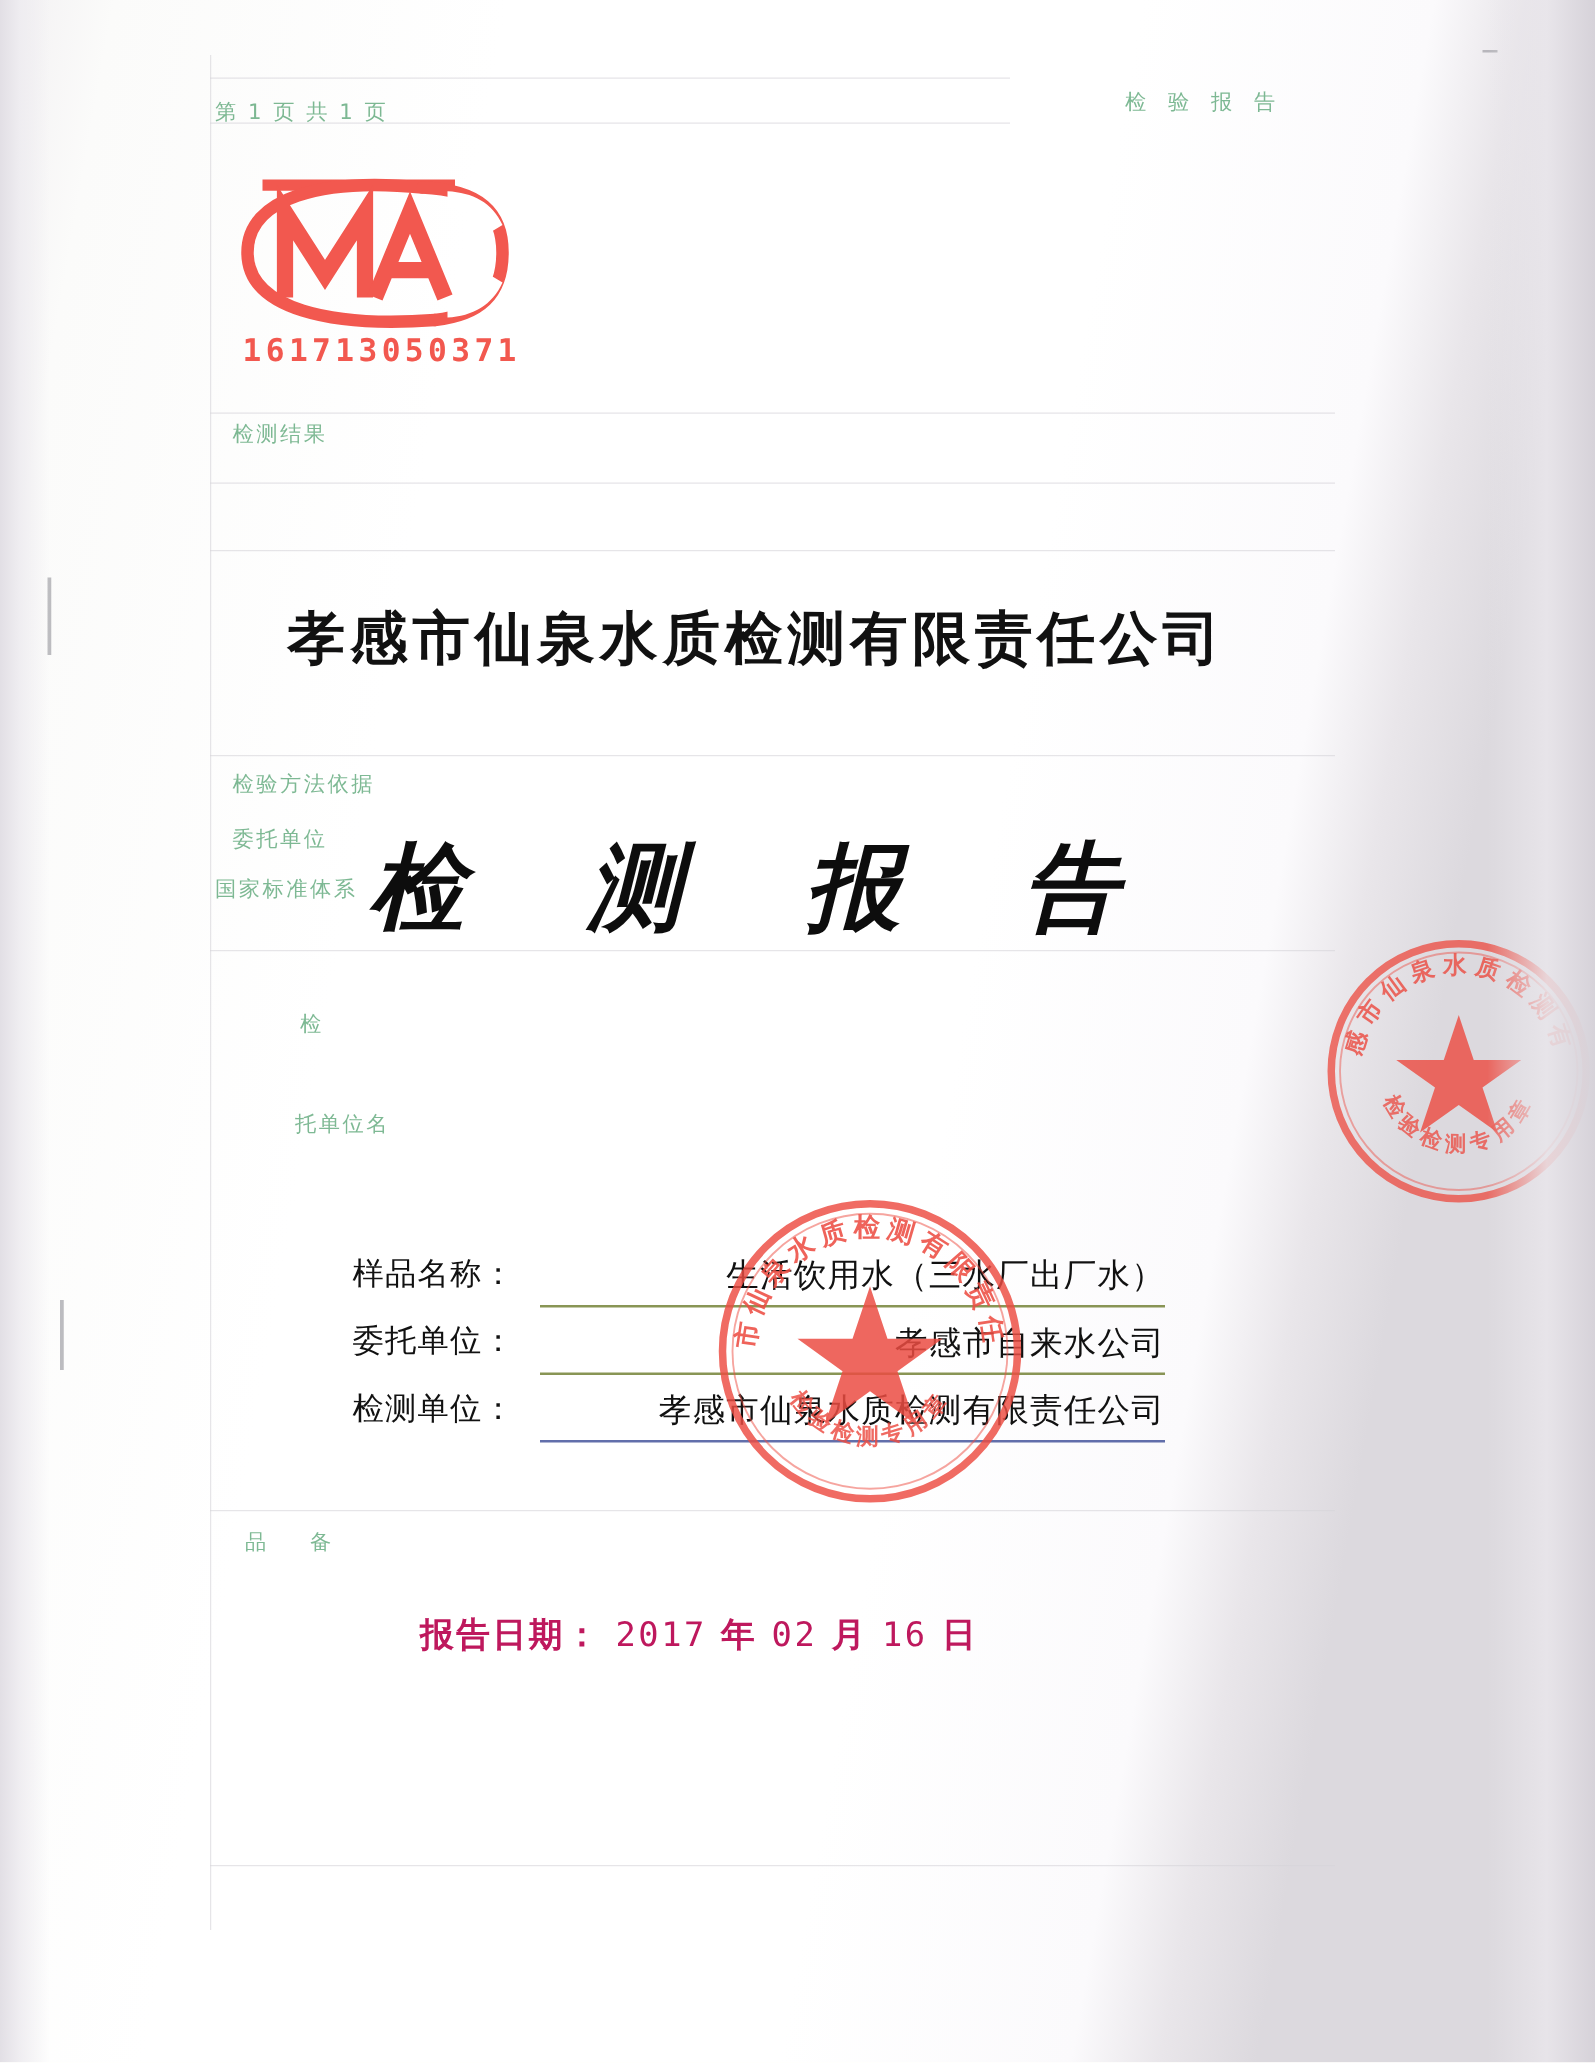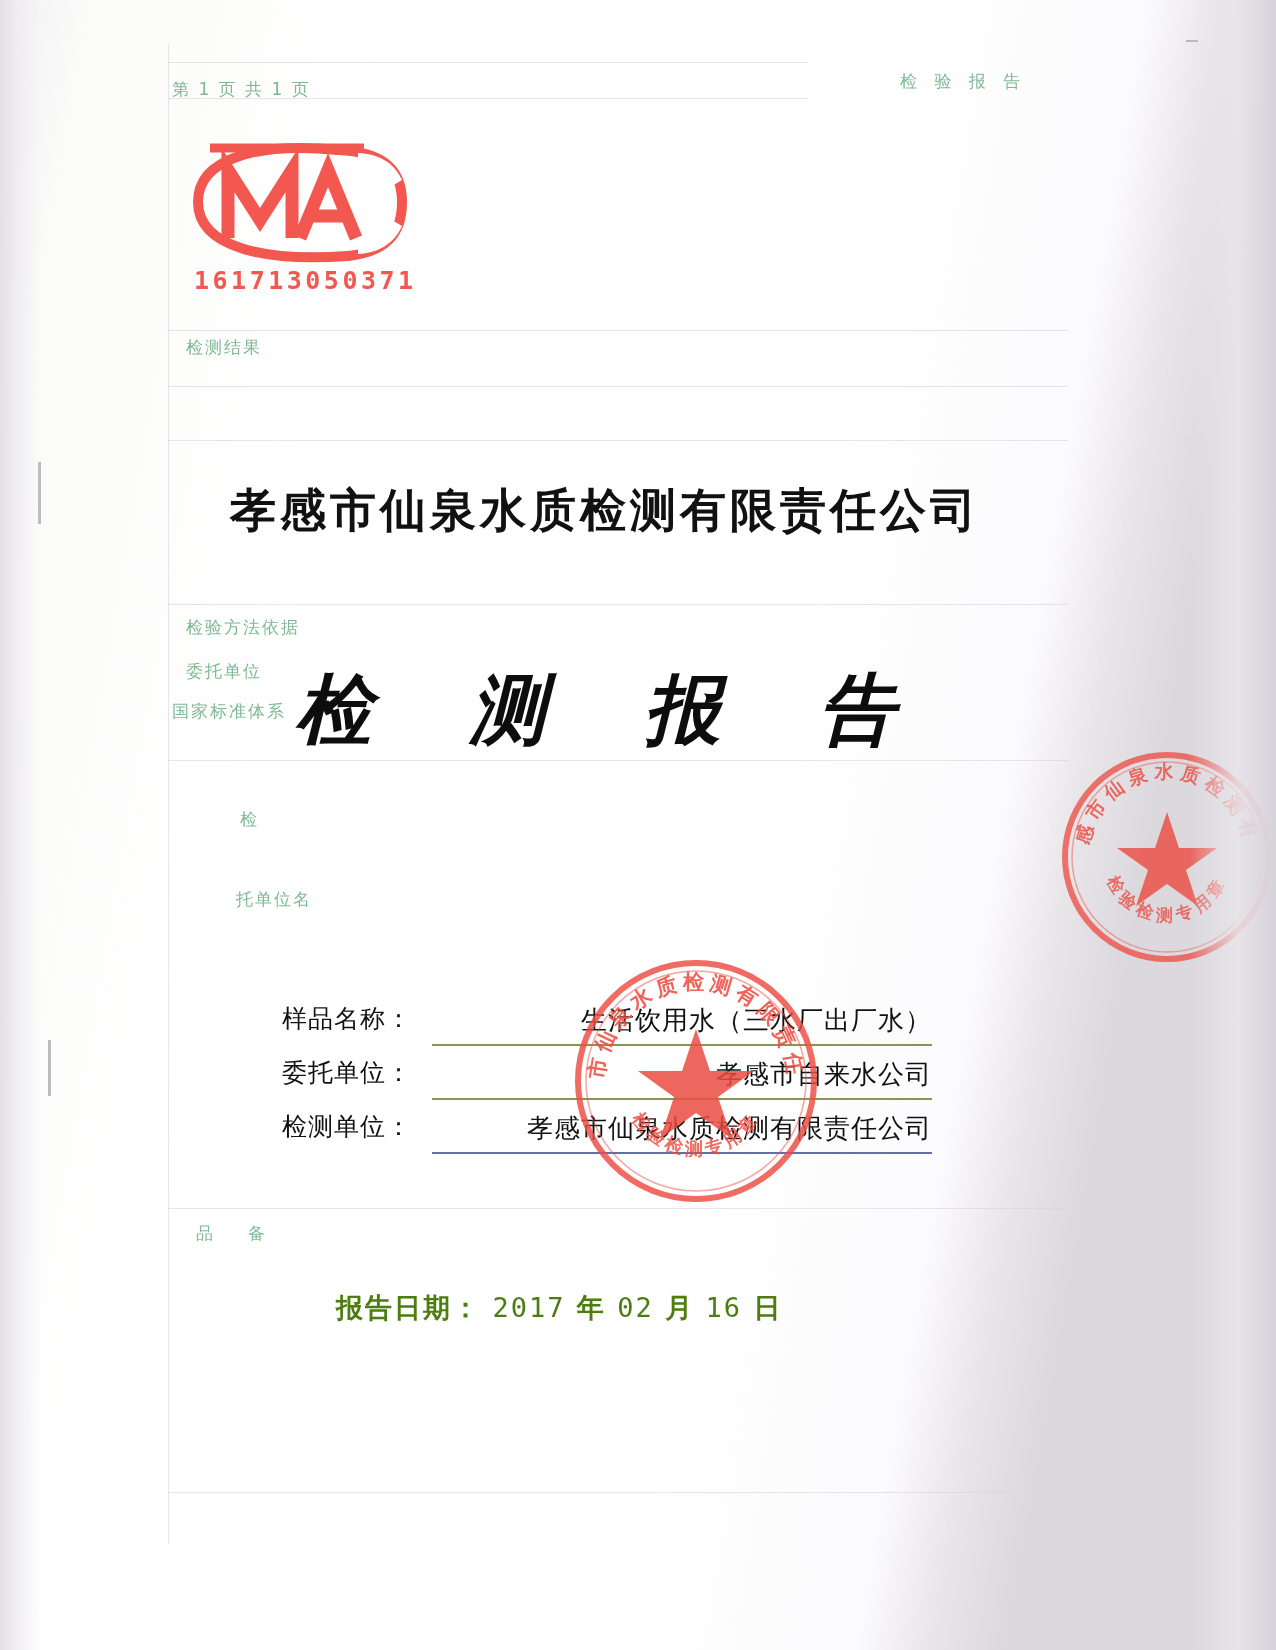--- a/index.html
+++ b/index.html
@@ -162,21 +162,21 @@
     opacity: .75;
   }
   .field-rule.olive { background: #6b7b2a; opacity: .8; }
 
   .report-date {
     position: absolute;
     left: 336px;
     top: 1290px;
     font-size: 27px;
     font-weight: 700;
-    color: #4d7c0f;
+    color: #be185d;
     letter-spacing: 2px;
     white-space: nowrap;
     text-align: center;
   }
   .report-date .num {
     font-family: "DejaVu Sans Mono", "Liberation Mono", monospace;
     font-weight: 400;
     letter-spacing: 2px;
   }
 

